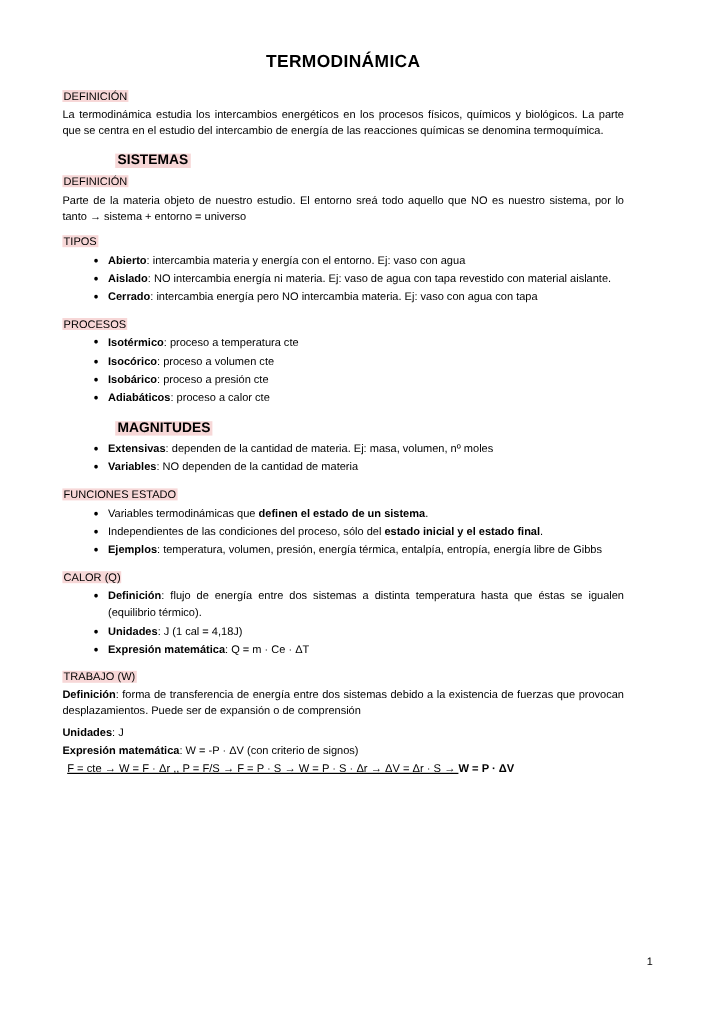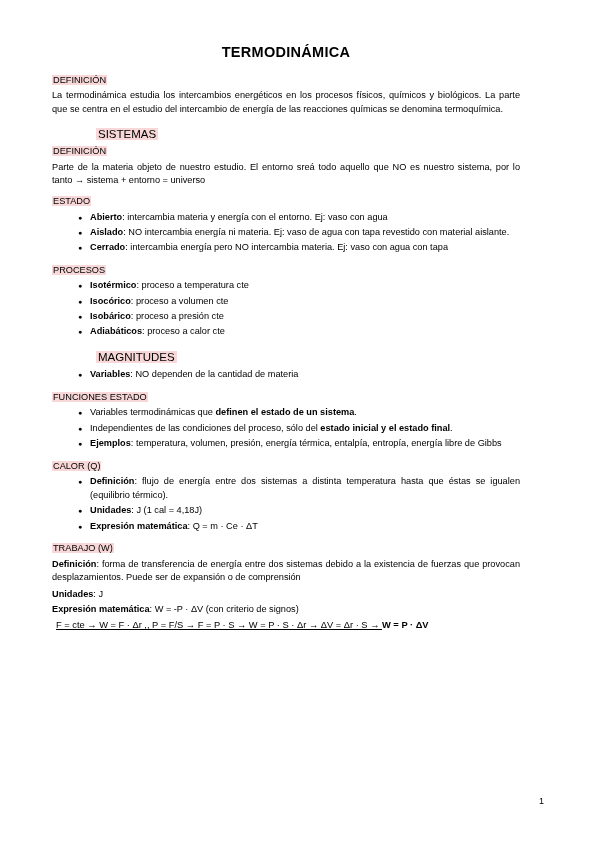--- a/index.html
+++ b/index.html
@@ -34,21 +34,21 @@
     display: inline;
     padding: 0 1px;
   }
   .section-label {
     font-size: 9.2px;
     margin: 0 0 3px 0;
     line-height: 1.35;
   }
   .section-label .hl { font-size: 9.2px; }
   .h2 {
-    font-weight: normal;
+    font-weight: bold;
     font-size: 11.5px;
     margin: 12px 0 5px 44px;
   }
   .h2 .hl { padding: 0 2px; }
   p.body {
     font-size: 9.2px;
     line-height: 1.45;
     margin: 0 0 8px 0;
     text-align: justify;
   }
@@ -109,21 +109,21 @@
   <div class="h2">
     <span class="hl">SISTEMAS</span>
   </div>
 
   <div class="section-label">
     <span class="hl">DEFINICIÓN</span>
   </div>
   <p class="body">Parte de la materia objeto de nuestro estudio. El entorno sreá todo aquello que NO es nuestro sistema, por lo tanto → sistema + entorno = universo</p>
 
   <div class="section-label">
-    <span class="hl">ESTADO</span>
+    <span class="hl">TIPOS</span>
   </div>
   <ul class="bullets">
     <li><span class="b">Abierto</span><span>: intercambia materia y energía con el entorno. Ej: vaso con agua</span></li>
     <li><span class="b">Aislado</span><span>: NO intercambia energía ni materia. Ej: vaso de agua con tapa revestido con material aislante.</span></li>
     <li><span class="b">Cerrado</span><span>: intercambia energía pero NO intercambia materia. Ej: vaso con agua con tapa</span></li>
   </ul>
 
   <div class="section-label">
     <span class="hl">PROCESOS</span>
   </div>
@@ -132,20 +132,21 @@
     <li><span class="b">Isocórico</span><span>: proceso a volumen cte</span></li>
     <li><span class="b">Isobárico</span><span>: proceso a presión cte</span></li>
     <li><span class="b">Adiabáticos</span><span>: proceso a calor cte</span></li>
   </ul>
 
   <div class="h2">
     <span class="hl">MAGNITUDES</span>
   </div>
 
   <ul class="bullets">
+    <li><span class="b">Extensivas</span><span>: dependen de la cantidad de materia. Ej: masa, volumen, nº moles</span></li>
     <li><span class="b">Variables</span><span>: NO dependen de la cantidad de materia</span></li>
   </ul>
 
   <div class="section-label">
     <span class="hl">FUNCIONES ESTADO</span>
   </div>
   <ul class="bullets">
     <li><span>Variables termodinámicas que </span><span class="b">definen el estado de un sistema</span><span>.</span></li>
     <li><span>Independientes de las condiciones del proceso, sólo del </span><span class="b">estado inicial y el estado final</span><span>.</span></li>
     <li><span class="b">Ejemplos</span><span>: temperatura, volumen, presión, energía térmica, entalpía, entropía, energía libre de Gibbs</span></li>

